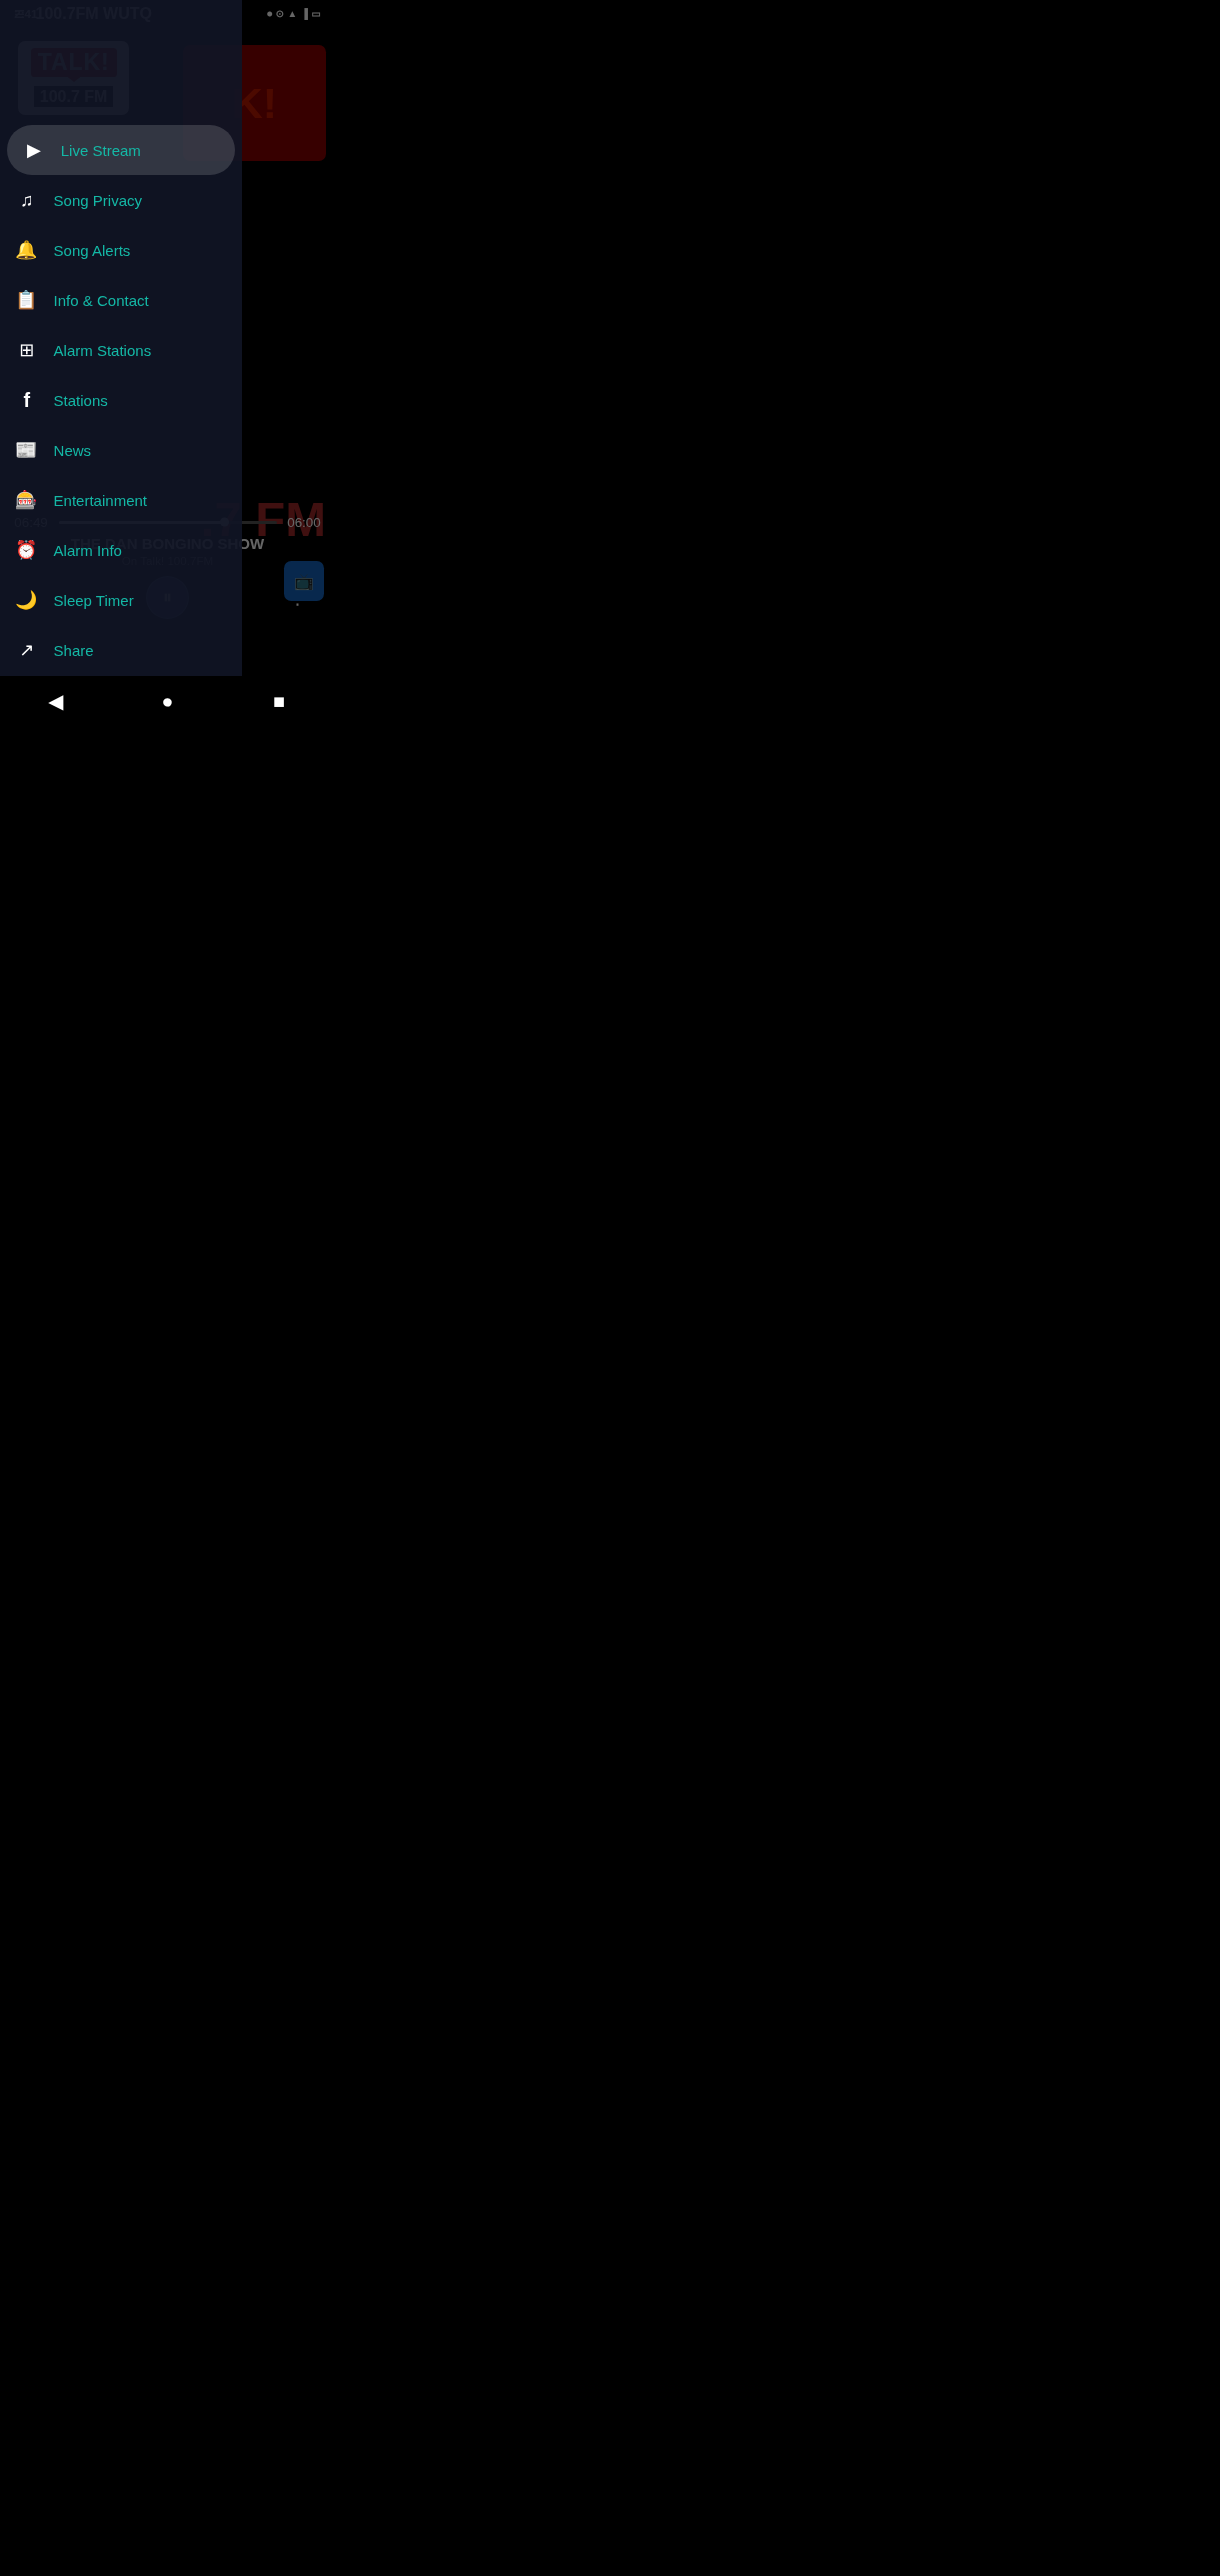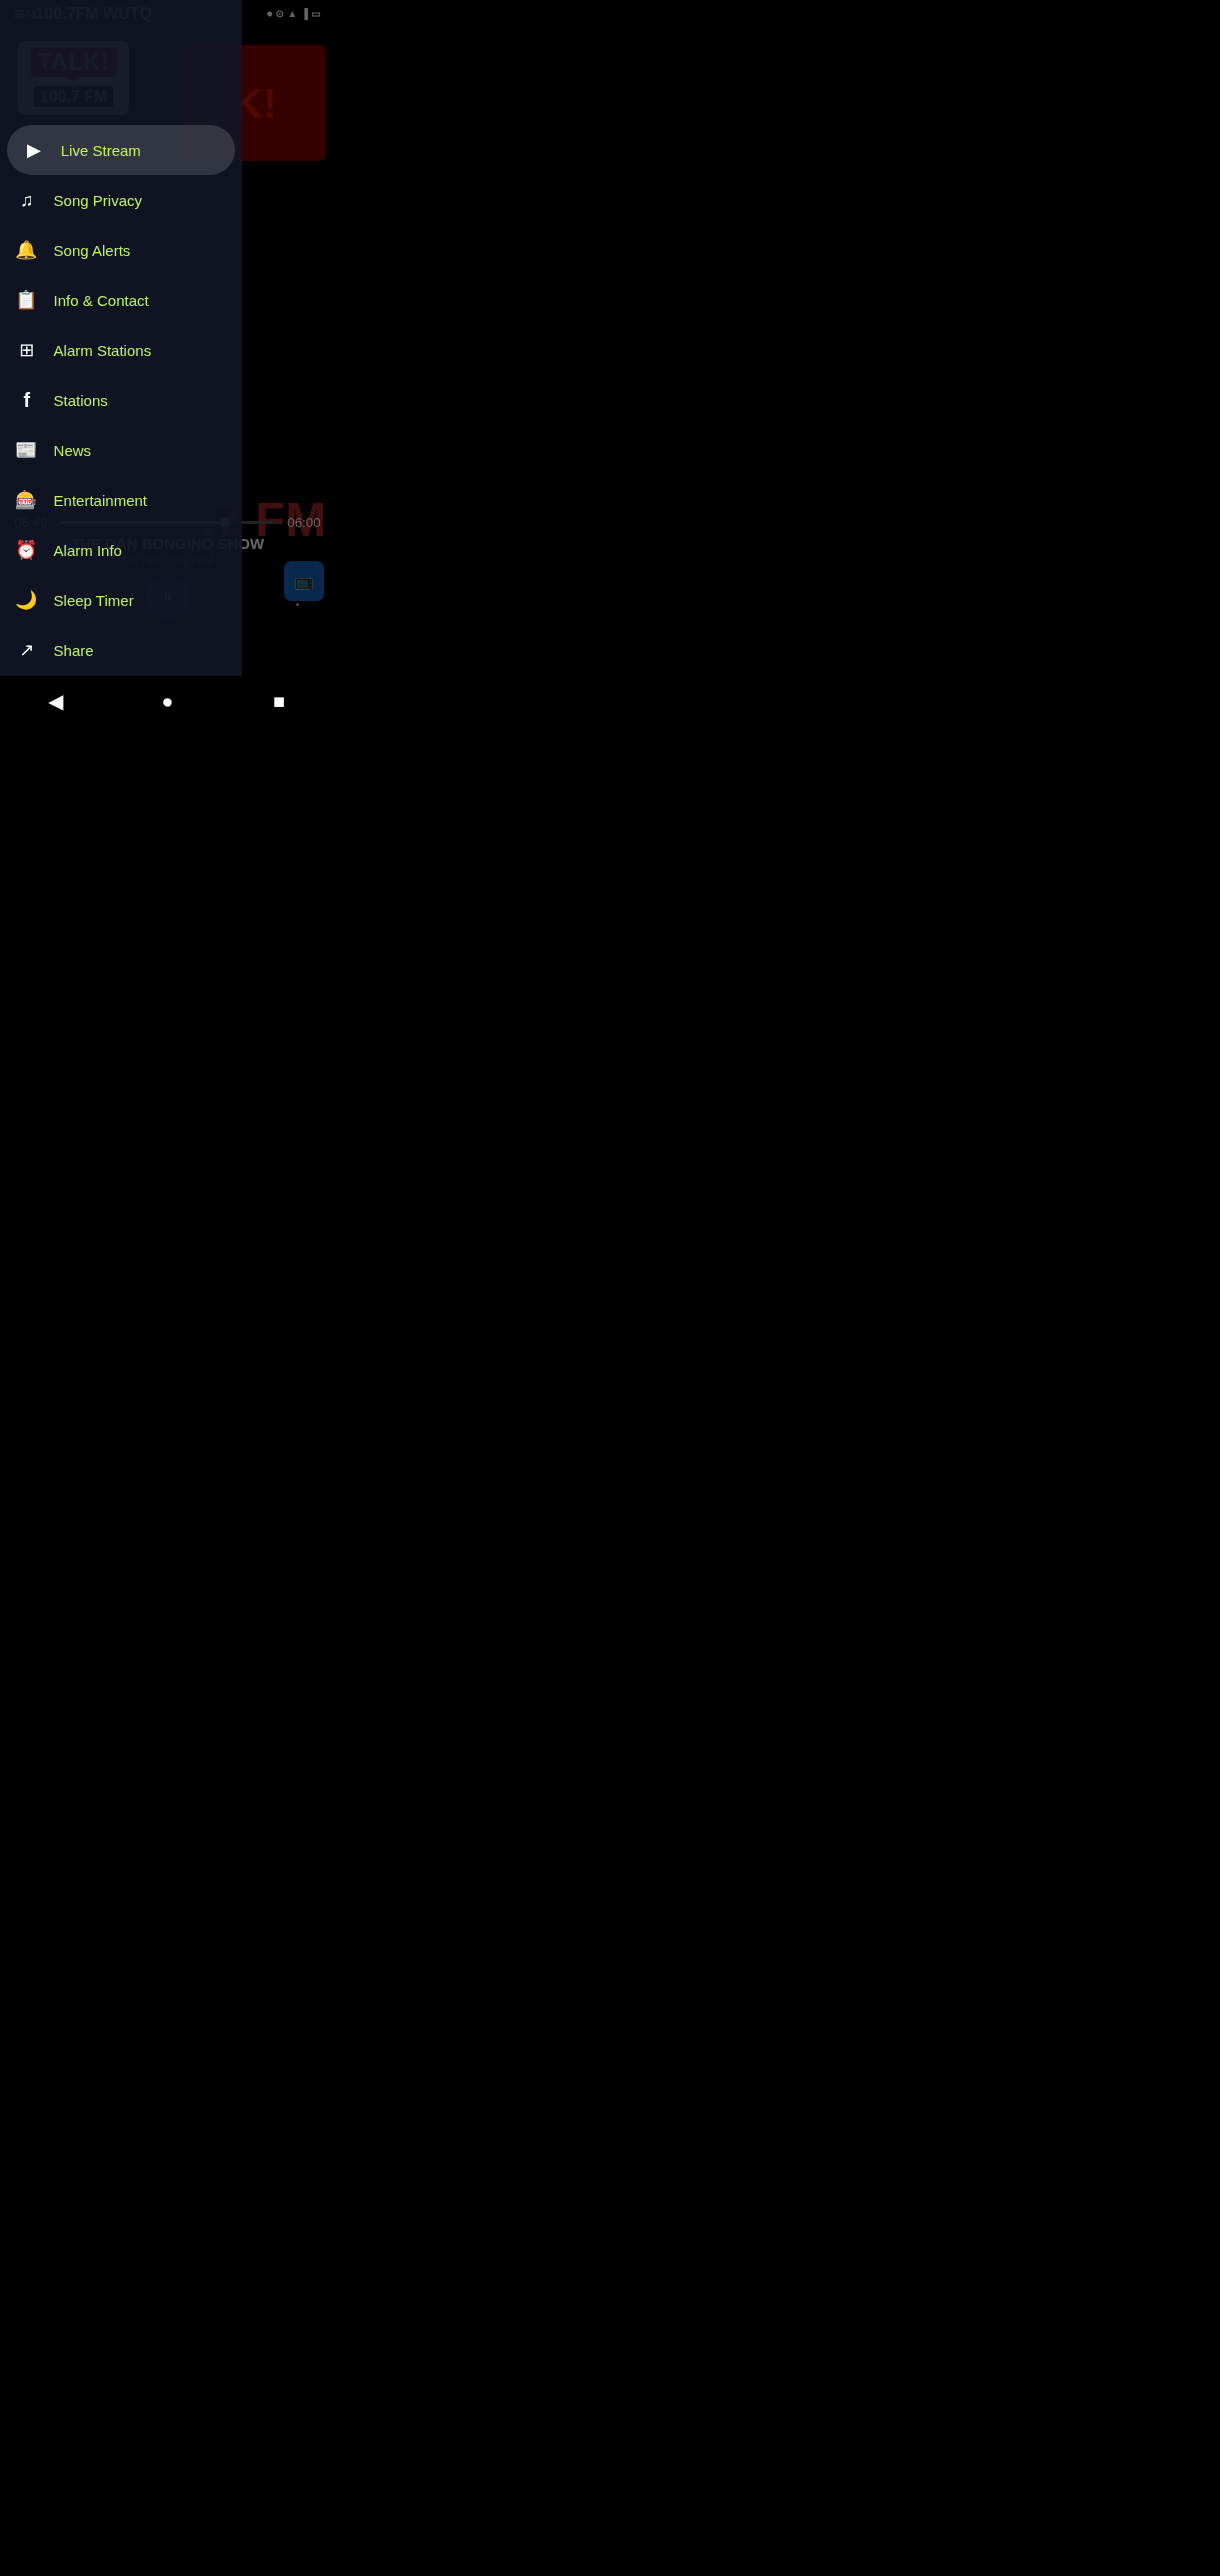--- a/index.html
+++ b/index.html
@@ -156,21 +156,21 @@
       height: 25px;
       display: flex;
       align-items: center;
       justify-content: center;
       font-size: 18px;
       color: #fff;
       flex-shrink: 0;
     }
     .menu-item-label {
       font-size: 15px;
-      color: #bef264;
+      color: #14b8a6;
     }
 
     
     .pause-btn {
       width: 43px;
       height: 43px;
       border-radius: 50%;
       background: rgba(100,120,180,0.7);
       border: 1.8px solid rgba(150,170,220,0.5);
       display: flex;

